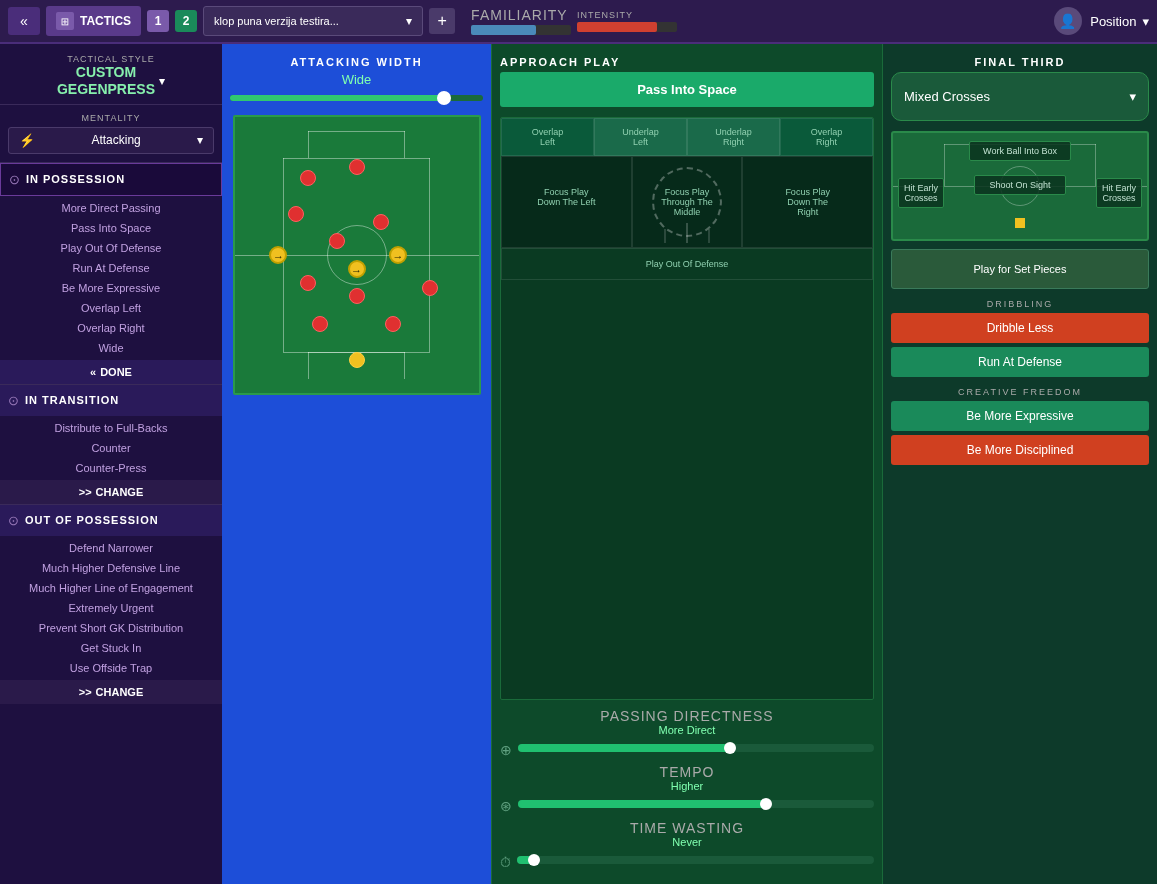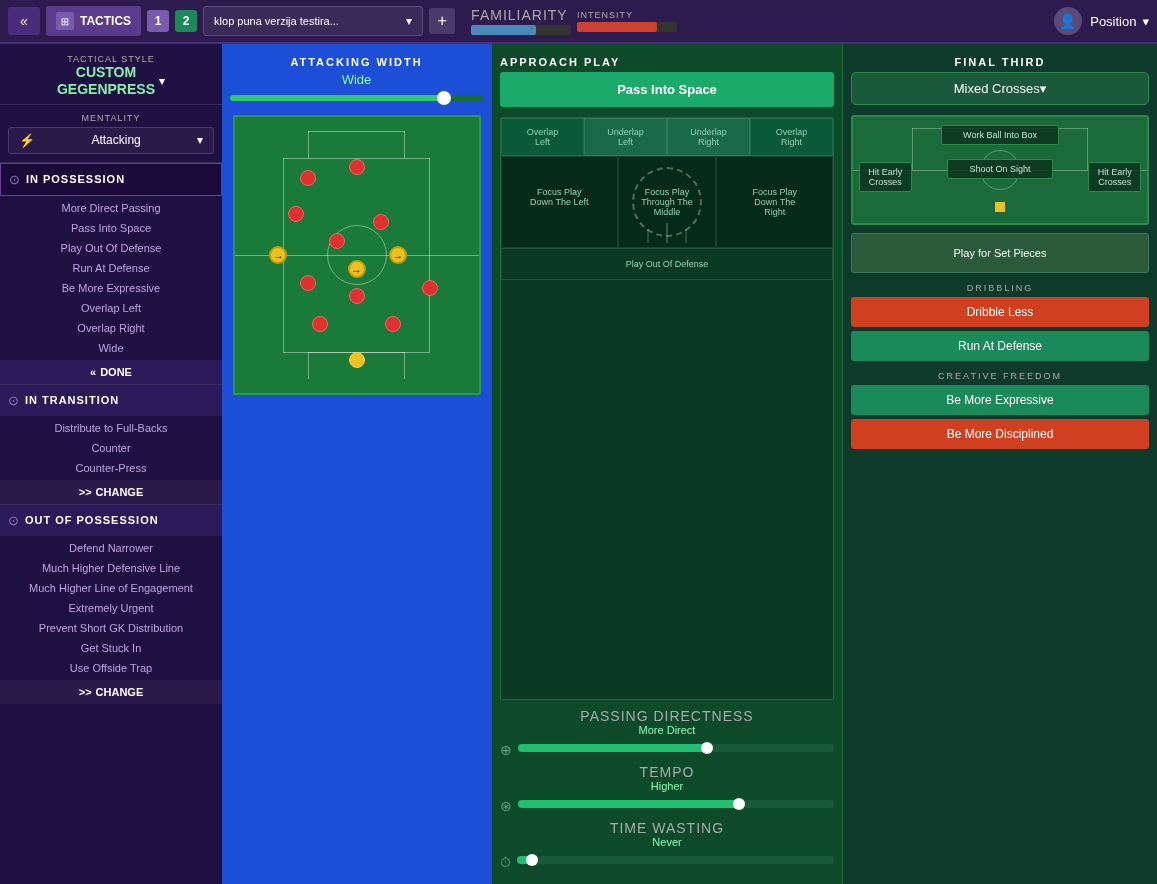--- a/index.html
+++ b/index.html
@@ -76,22 +76,22 @@
     .player-yellow { background: #f0c020; border: 1px solid #ffd040; }
     .player-arrow { position: absolute; background: #f0c020; border: 2px solid #c0a000; border-radius: 50%; width: 18px; height: 18px; transform: translate(-50%, -50%); display: flex; align-items: center; justify-content: center; font-size: 11px; color: #1a1a00; }
 
     
     .approach-play-panel { flex: 1; background: #0d4a2a; display: flex; flex-direction: column; align-items: flex-start; padding: 12px 8px; border-right: 1px solid #1a6a3a; }
     .pass-into-space-btn { background: #1aaa6a; border: none; color: white; width: 100%; padding: 10px; font-size: 13px; font-weight: bold; cursor: pointer; border-radius: 3px; margin-bottom: 10px; }
     .sub-label { font-size: 14px; letter-spacing: 1px; text-align: center; color: #aaa; }
     .sub-value { font-size: 11px; text-align: center; color: #80ffb0; margin-bottom: 4px; }
 
     
-    .final-third-panel { width: 314px; background: #0d3a2a; display: flex; flex-direction: column; padding: 12px 8px; flex-shrink: 0; }
-    .final-third-dropdown { display: flex; align-items: center; justify-content: center; background: #1a5a3a; border: 1px solid #2a8a4a; padding: 8px 12px; border-radius: 5px; cursor: pointer; margin-bottom: 10px; font-size: 13px; }
+    .final-third-panel { width: 274px; background: #0d3a2a; display: flex; flex-direction: column; padding: 12px 8px; flex-shrink: 0; }
+    .final-third-dropdown { display: flex; align-items: center; justify-content: space-between; background: #1a5a3a; border: 1px solid #2a8a4a; padding: 16px 12px; border-radius: 10px; cursor: pointer; margin-bottom: 10px; font-size: 13px; }
 
     .set-pieces-btn { background: #2a5a3a; border: 1px solid #3a7a5a; color: white; padding: 13px; text-align: center; font-size: 11px; border-radius: 3px; cursor: pointer; margin-bottom: 10px; }
 
     .dribbling-label { font-size: 9px; letter-spacing: 2px; color: #aaa; text-align: center; margin-bottom: 4px; }
     .dribble-btn-orange { background: #d04020; border: none; color: white; width: 100%; padding: 8px; border-radius: 3px; font-size: 12px; cursor: pointer; margin-bottom: 4px; }
     .dribble-btn-teal { background: #1a8a5a; border: none; color: white; width: 100%; padding: 8px; border-radius: 3px; font-size: 12px; cursor: pointer; margin-bottom: 10px; }
 
     .creative-freedom-label { font-size: 9px; letter-spacing: 2px; color: #aaa; text-align: center; margin-bottom: 4px; }
     .creative-btn-teal { background: #1a8a5a; border: none; color: white; width: 100%; padding: 8px; border-radius: 3px; font-size: 12px; cursor: pointer; margin-bottom: 4px; }
     .creative-btn-orange { background: #d04020; border: none; color: white; width: 100%; padding: 8px; border-radius: 3px; font-size: 12px; cursor: pointer; }

